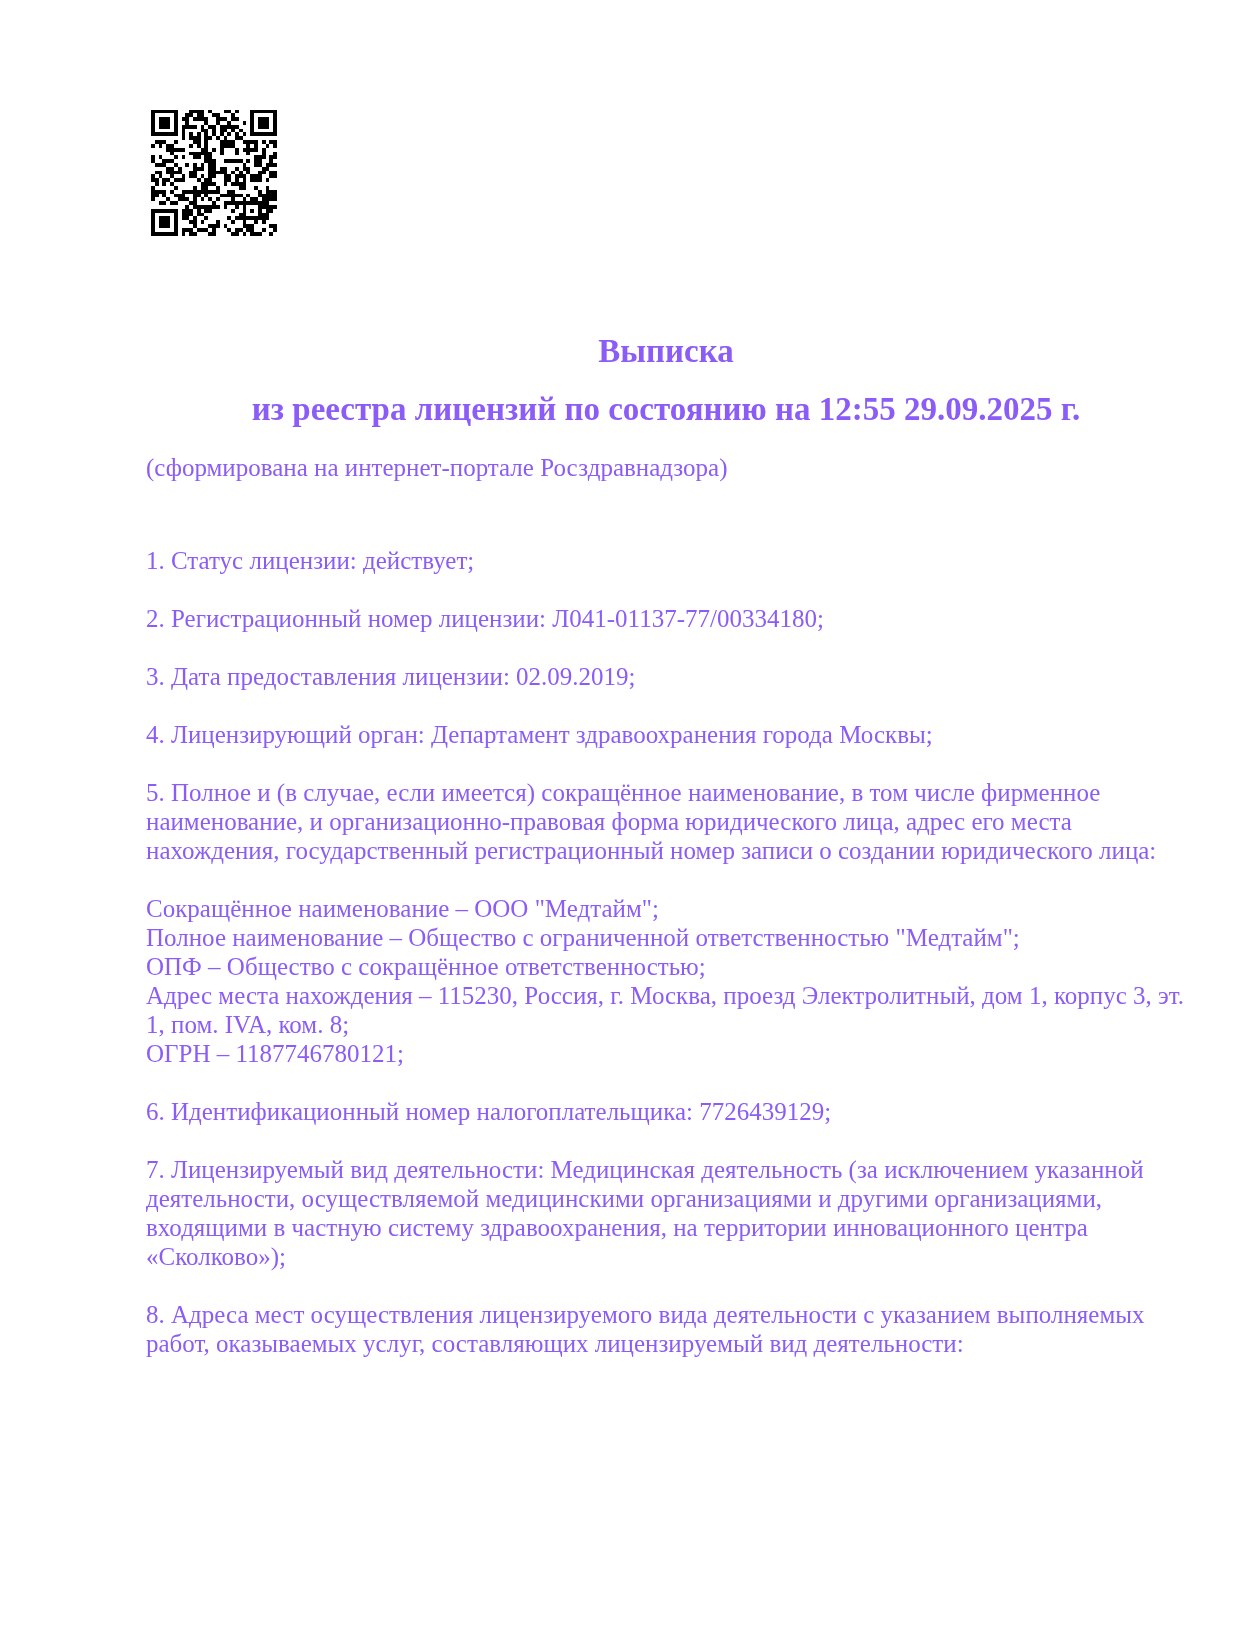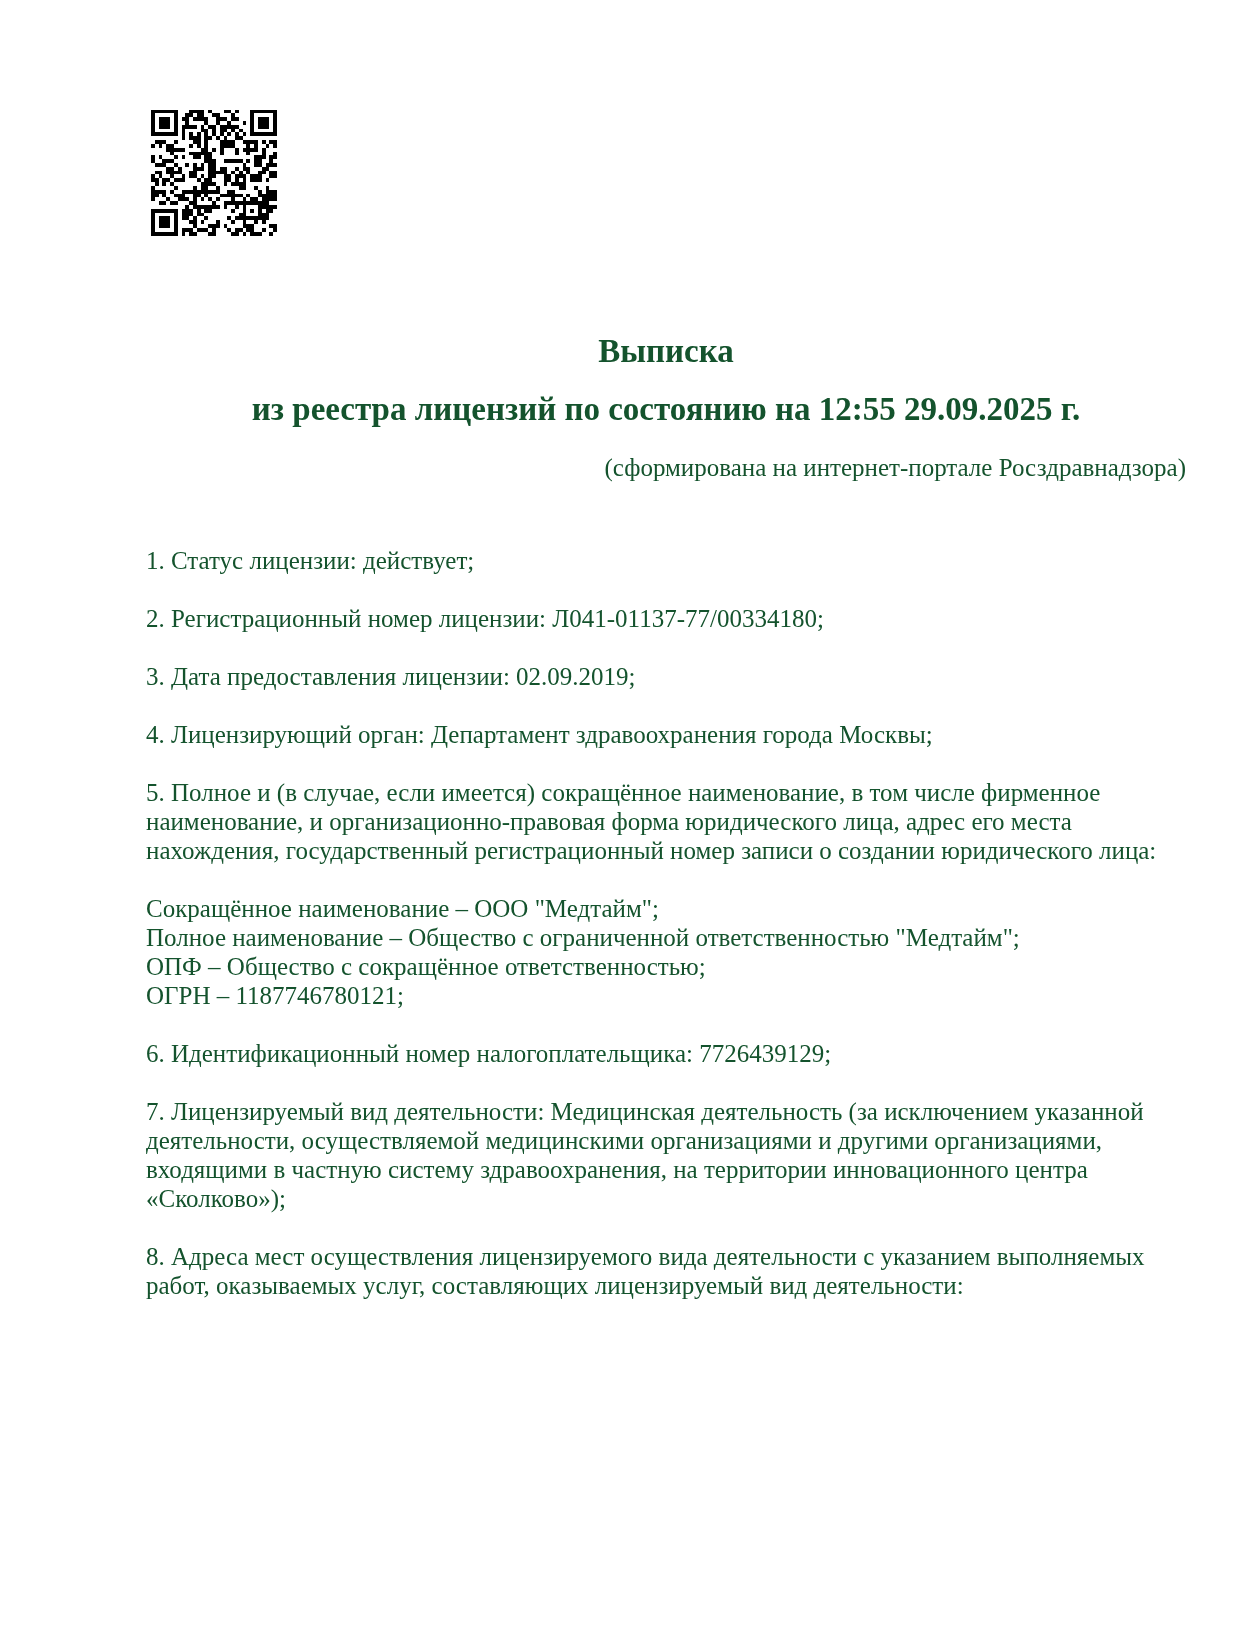--- a/index.html
+++ b/index.html
@@ -5,21 +5,21 @@
   html, body {
     margin: 0;
     padding: 0;
     background: #ffffff;
   }
   .page {
     position: relative;
     width: 1240px;
     height: 1650px;
     background: #ffffff;
-    color: #14532d;
+    color: #8b5cf6;
     font-family: "Liberation Serif", "DejaVu Serif", serif;
     overflow: hidden;
   }
   .qr {
     position: absolute;
     left: 151px;
     top: 109px;
     width: 126px;
     height: 127px;
   }
@@ -35,21 +35,21 @@
     font-size: 33px;
     line-height: 29px;
     font-weight: bold;
     text-align: center;
     white-space: pre-line;
   }
   .subtitle {
     margin: 29px 0 0 0;
     font-size: 25px;
     line-height: 29px;
-    text-align: right;
+    text-align: left;
   }
   .para {
     margin: 29px 0 0 0;
     font-size: 25px;
     line-height: 29px;
     text-align: left;
   }
   .para.first { margin-top: 64px; }
   .names { margin: 29px 0 0 0; }
   .names .name-line {
@@ -619,20 +619,21 @@
     <p class="para first">1. Статус лицензии: действует;</p>
     <p class="para">2. Регистрационный номер лицензии: Л041-01137-77/00334180;</p>
     <p class="para">3. Дата предоставления лицензии: 02.09.2019;</p>
     <p class="para">4. Лицензирующий орган: Департамент здравоохранения города Москвы;</p>
     <p class="para">5. Полное и (в случае, если имеется) сокращённое наименование, в том числе фирменное наименование, и организационно-правовая форма юридического лица, адрес его места нахождения, государственный регистрационный номер записи о создании юридического лица:</p>
 
     <div class="names">
       <div class="name-line">Сокращённое наименование – ООО "Медтайм";</div>
       <div class="name-line">Полное наименование – Общество с ограниченной ответственностью "Медтайм";</div>
       <div class="name-line">ОПФ – Общество с сокращённое ответственностью;</div>
+      <div class="name-line">Адрес места нахождения – 115230, Россия, г. Москва, проезд Электролитный, дом 1, корпус 3, эт. 1, пом. IVA, ком. 8;</div>
       <div class="name-line">ОГРН – 1187746780121;</div>
     </div>
 
     <p class="para">6. Идентификационный номер налогоплательщика: 7726439129;</p>
     <p class="para">7. Лицензируемый вид деятельности: Медицинская деятельность (за исключением указанной деятельности, осуществляемой медицинскими организациями и другими организациями, входящими в частную систему здравоохранения, на территории инновационного центра «Сколково»);</p>
     <p class="para">8. Адреса мест осуществления лицензируемого вида деятельности с указанием выполняемых работ, оказываемых услуг, составляющих лицензируемый вид деятельности:</p>
 
   </div>
 </div>
 

